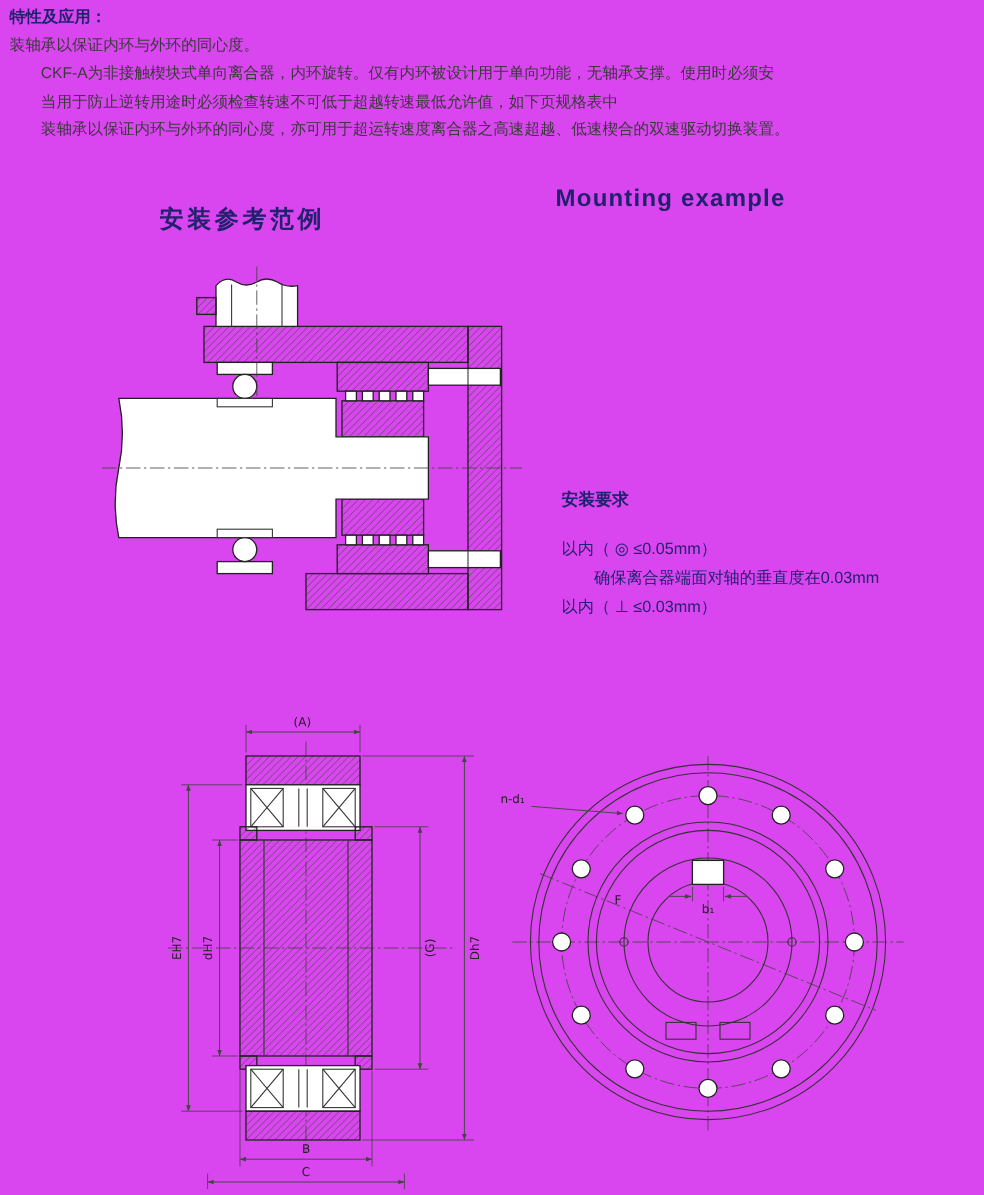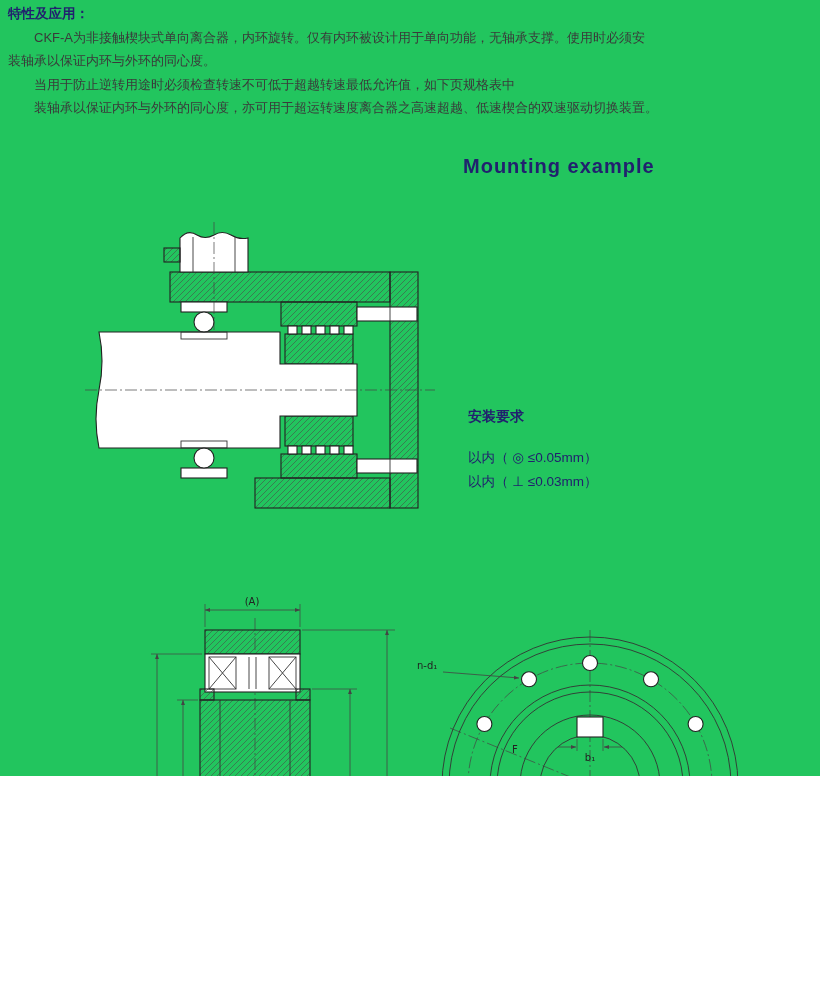--- a/index.html
+++ b/index.html
@@ -1,19 +1,19 @@
 <!DOCTYPE html>
 <html style="--accent: #21216e; --body: #3a3a3a;"><head>
 <meta charset="utf-8">
 <style>
   :root{ --accent:#21216e; --body:#3a3a3a; }
   *{margin:0;padding:0;box-sizing:border-box}
   html,body{background:#fff}
   body{font-family:"Liberation Sans","DejaVu Sans",sans-serif}
-  .page{position:relative;width:820px;height:776px;background:#22c55e;overflow:hidden;color:var(--body)}
+  .page{position:relative;width:820px;height:996px;background:#d946ef;overflow:hidden;color:var(--body)}
 
   .intro{position:absolute;left:8px;top:2px;width:806px;font-size:13px;line-height:23.5px}
   .intro-heading{color:var(--accent);font-weight:bold;font-size:13.5px}
   .line.ind{text-indent:2em}
 
   .title{position:absolute;color:var(--accent);font-weight:bold;white-space:nowrap}
   #title-zh{left:133px;top:169px;font-size:20px;letter-spacing:3px}
   #title-en{left:463px;top:155px;font-size:20px;letter-spacing:1px}
 
   .req{position:absolute;left:468px;top:404px;width:348px;font-size:13.5px;line-height:24px;color:var(--accent)}
@@ -32,26 +32,27 @@
   .cl{stroke:#444;stroke-width:0.7;fill:none;stroke-dasharray:12 3 2 3}
   .dt{font-family:"DejaVu Sans",sans-serif;font-size:10px;fill:#222}
 </style>
 </head>
 <body>
 
 <div class="page">
 
   <div class="intro">
     <div class="intro-heading">特性及应用：</div>
+    <div class="line">装轴承以保证内环与外环的同心度。</div>
     <div class="line ind">CKF-A为非接触楔块式单向离合器，内环旋转。仅有内环被设计用于单向功能，无轴承支撑。使用时必须安</div>
-    <div class="line">装轴承以保证内环与外环的同心度。</div>
     <div class="line ind">当用于防止逆转用途时必须检查转速不可低于超越转速最低允许值，如下页规格表中</div>
     <div class="line ind">装轴承以保证内环与外环的同心度，亦可用于超运转速度离合器之高速超越、低速楔合的双速驱动切换装置。</div>
   </div>
 
+  <div class="title" id="title-zh">安装参考范例</div>
   <div class="title" id="title-en">Mounting example</div>
 
   <svg id="mounting-svg" width="355" height="350" viewBox="0 0 355 350">
     <defs>
       <pattern id="hA" width="6" height="6" patternUnits="userSpaceOnUse">
         <path d="M0,6 L6,0" stroke="#4a4a4a" stroke-width="0.6"></path>
       </pattern>
     </defs>
     <g>
       <rect class="hz" fill="url(#hA)" x="85" y="50" width="220" height="30"></rect>
@@ -99,20 +100,21 @@
     </g>
     <g>
       <line class="cl" x1="0" y1="168" x2="350" y2="168"></line>
       <line class="cl" x1="129" y1="0" x2="129" y2="108"></line>
     </g>
   </svg>
 
   <div class="req">
     <div class="req-heading">安装要求</div>
     <div class="line">以内（ ◎ ≤0.05mm）</div>
+    <div class="line ind">确保离合器端面对轴的垂直度在0.03mm</div>
     <div class="line">以内（ ⊥ ≤0.03mm）</div>
   </div>
 
   <svg id="section-svg" width="300" height="400" viewBox="0 0 300 400">
     <defs>
       <pattern id="hB" width="6" height="6" patternUnits="userSpaceOnUse">
         <path d="M0,6 L6,0" stroke="#4a4a4a" stroke-width="0.6"></path>
       </pattern>
       <marker id="arB" viewBox="0 0 10 10" refX="9" refY="5" markerWidth="7" markerHeight="7" orient="auto-start-reverse">
         <path d="M0,1.5 L9,5 L0,8.5 Z" fill="#444"></path>

